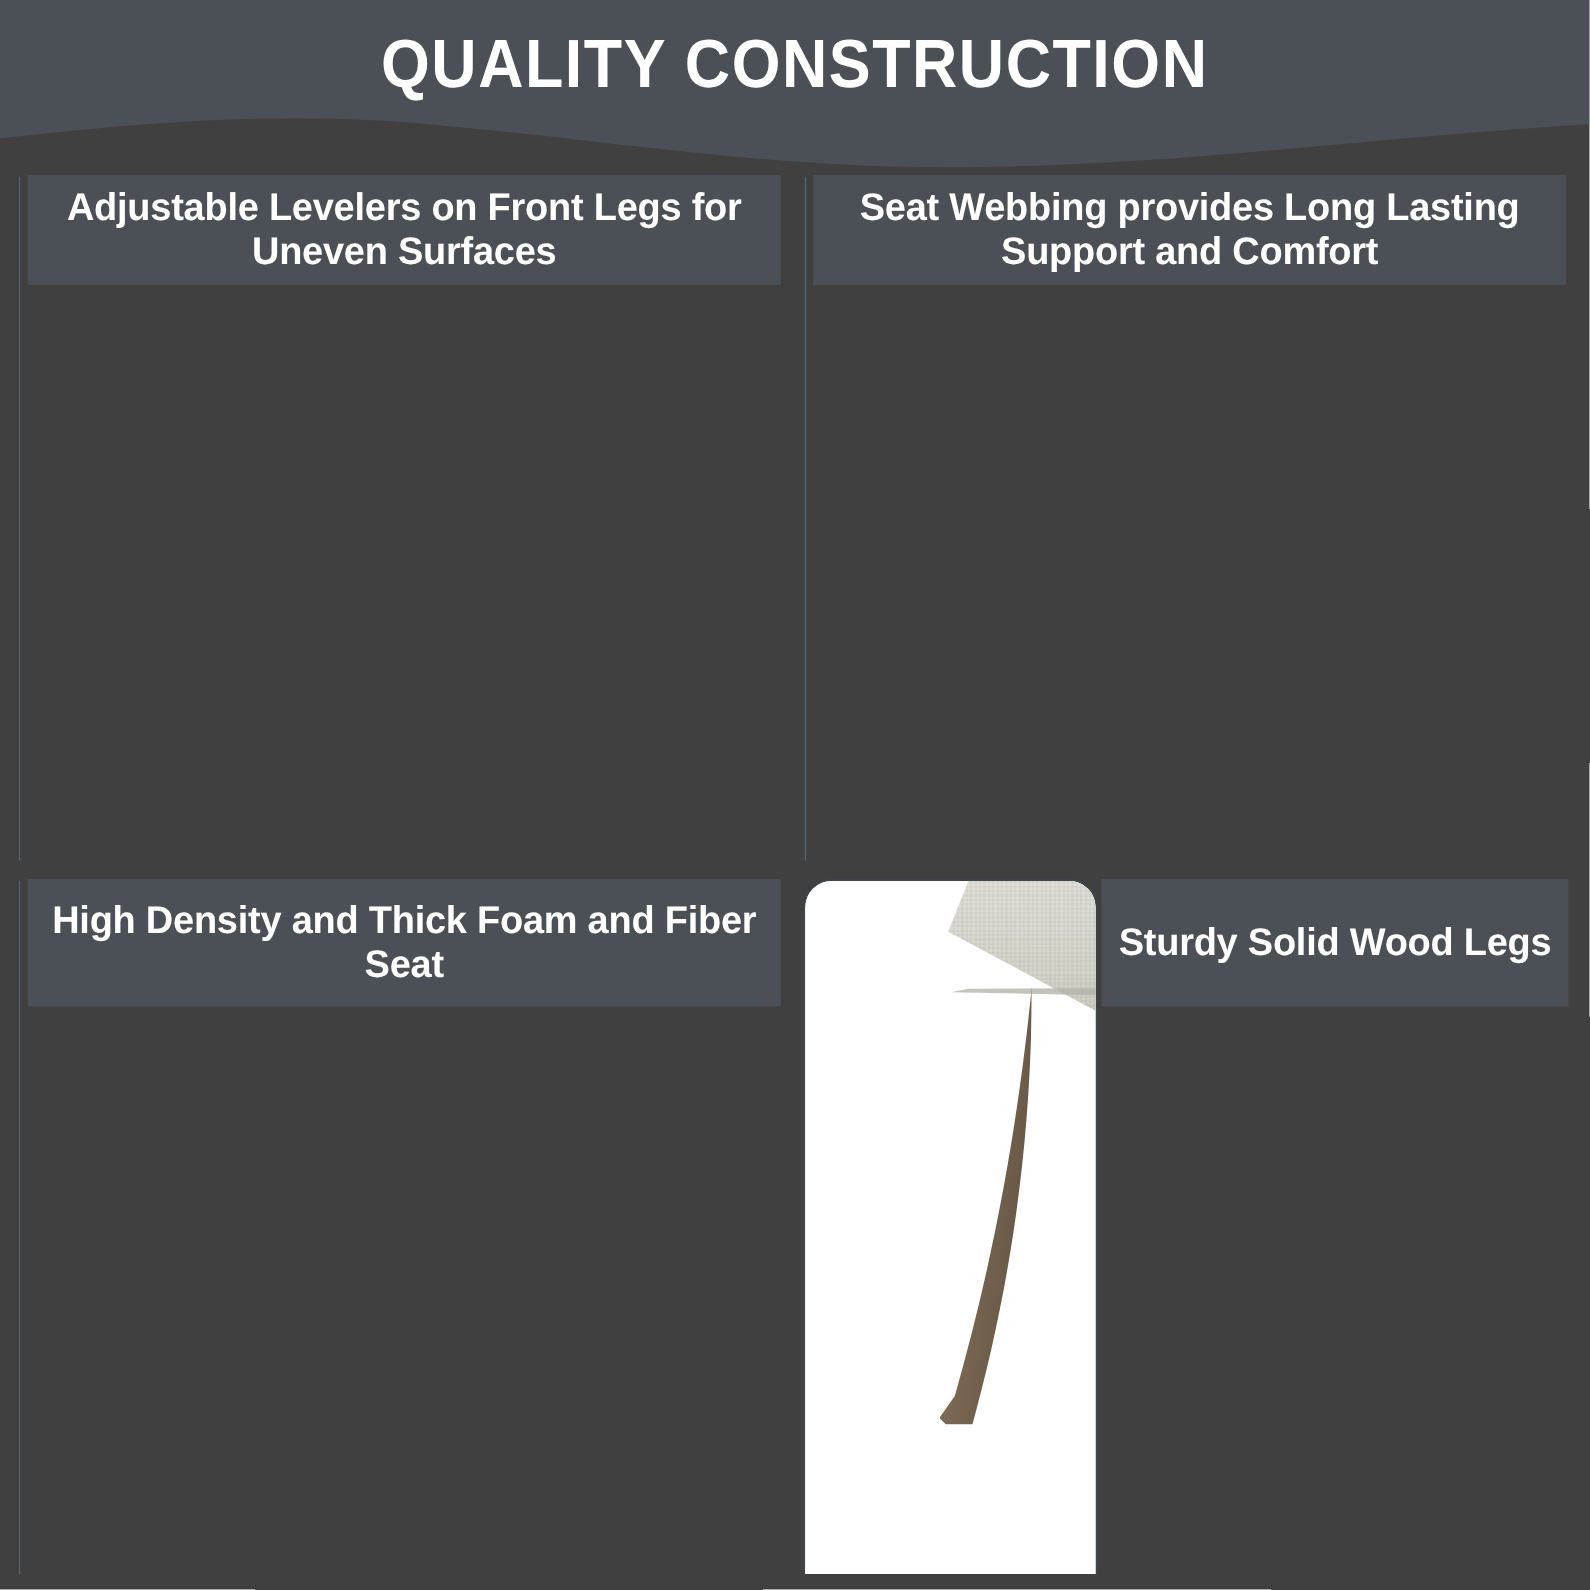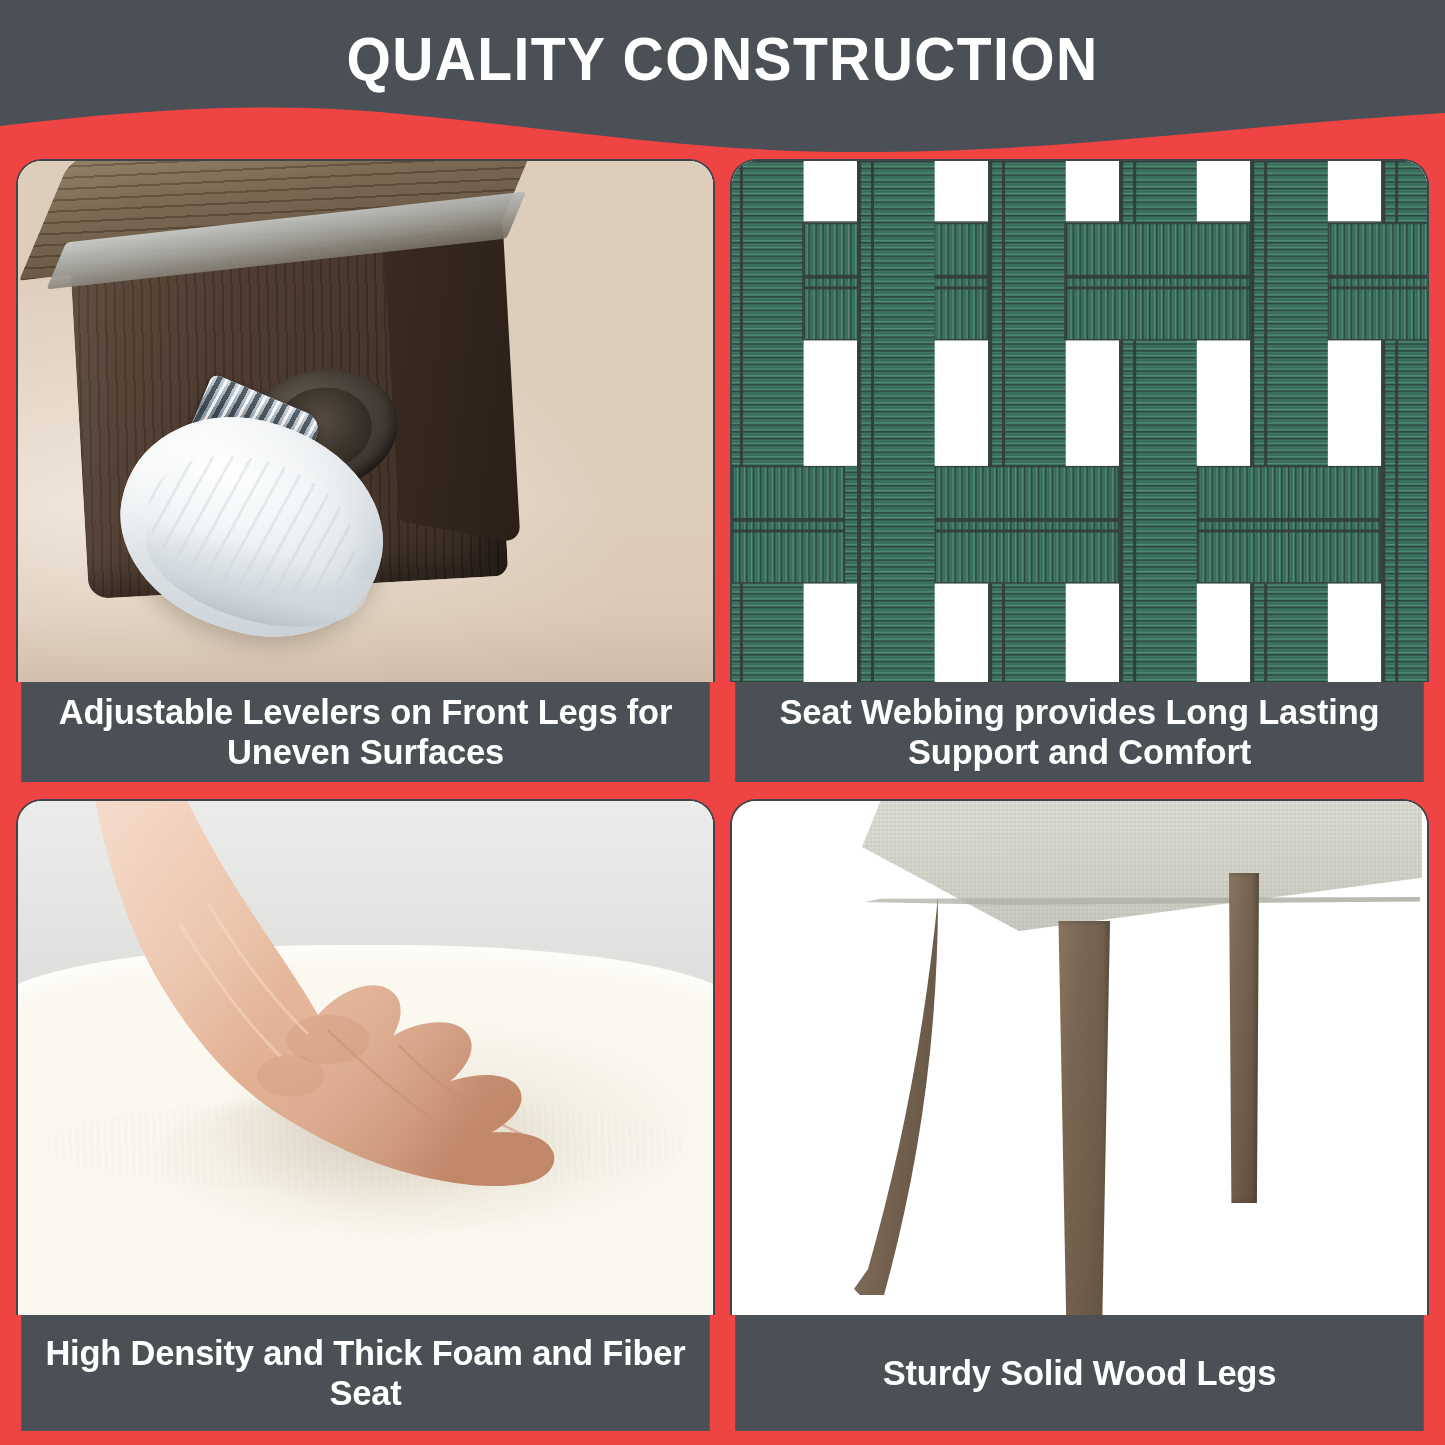--- a/index.html
+++ b/index.html
@@ -4,21 +4,21 @@
 <style>
   * { box-sizing: border-box; margin: 0; padding: 0; }
 
   html, body {
     width: 1445px; height: 1445px;
     background: #ffffff;
     font-family: "Liberation Sans", sans-serif;
     overflow: hidden;
   }
 
-  #page { position: relative; width: 1445px; height: 1445px; background: #ef4444; }
+  #page { position: relative; width: 1445px; height: 1445px; background: #404040; }
 
   
   .header-wrap { position: absolute; left: 0; top: 0; width: 1445px; height: 165px; }
   .header-svg { position: absolute; left: 0; top: 0; width: 1445px; height: 165px; display: block; }
   .header-title {
     position: absolute; left: 0; top: 26px; width: 1445px;
     text-align: center; color: #ffffff;
     font-size: 62px; font-weight: bold; letter-spacing: 1.5px;
     transform: scaleX(0.92); transform-origin: center top;
     white-space: nowrap; line-height: 1.05;
@@ -27,21 +27,21 @@
   
   .grid {
     position: absolute; left: 16px; top: 159px;
     width: 1413px; height: 1272px;
     display: grid;
     grid-template-columns: 699px 699px;
     grid-template-rows: 623px 632px;
     column-gap: 15px; row-gap: 17px;
   }
 
-  .card { position: relative; display: flex; flex-direction: column; overflow: hidden; }
+  .card { position: relative; display: flex; overflow: hidden; }
 
   .card-photo {
     position: relative; flex: 1 1 auto; overflow: hidden;
     border: 2px solid #3f454a;
     border-bottom: none;
     border-radius: 26px 26px 0 0;
     background: #ffffff;
   }
   .r2 .card-photo { border-radius: 26px 26px 0 0; }
 

